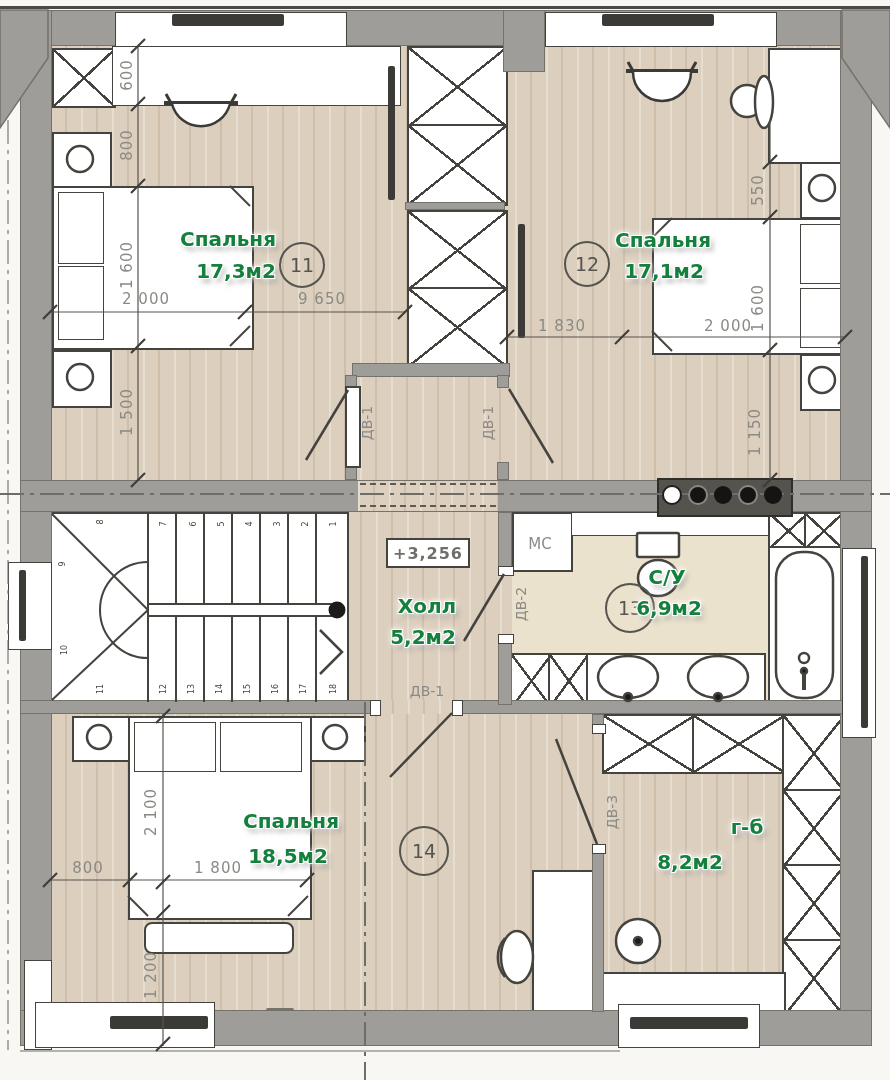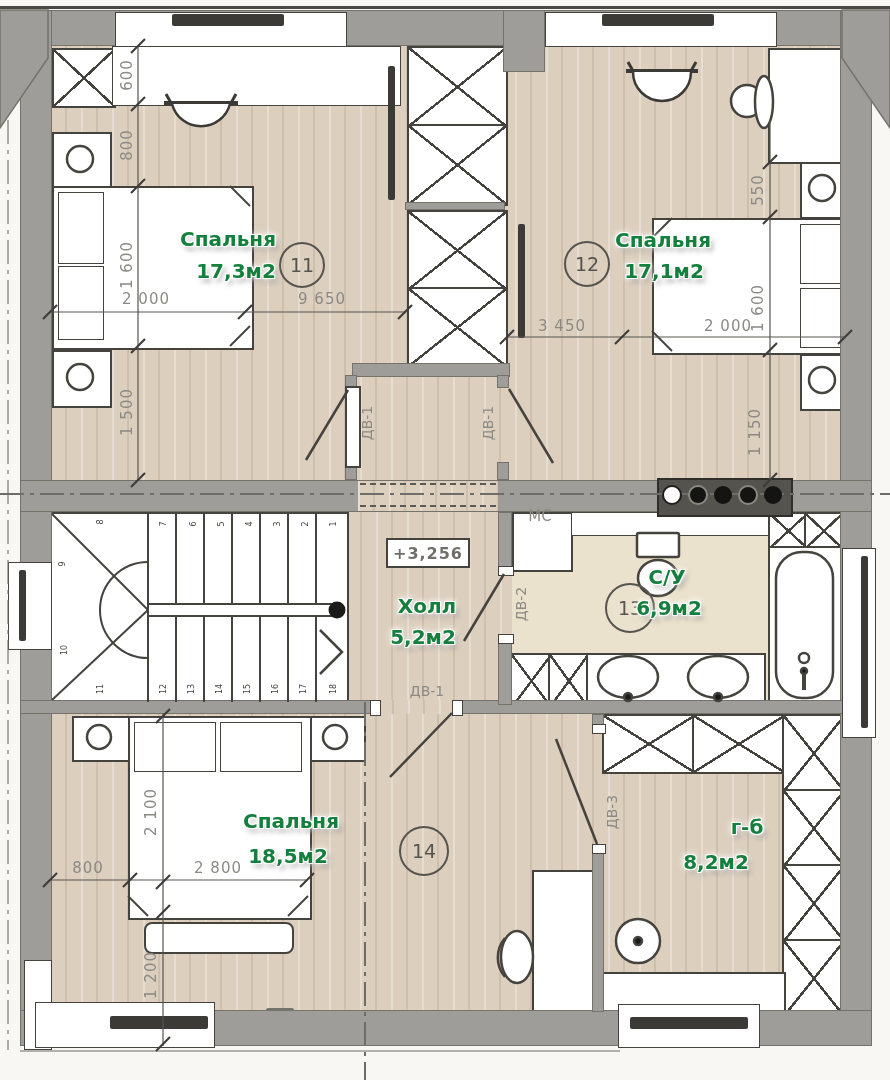--- a/index.html
+++ b/index.html
@@ -297,46 +297,46 @@
   <div class="rlabel" style="left:236px;top:271px">17,3м2</div>
   <div class="rlabel" style="left:663px;top:240px">Спальня</div>
   <div class="rlabel" style="left:664px;top:271px">17,1м2</div>
   <div class="rlabel" style="left:427px;top:606px">Холл</div>
   <div class="rlabel" style="left:423px;top:637px">5,2м2</div>
   <div class="rlabel" style="left:667px;top:577px">С/У</div>
   <div class="rlabel" style="left:669px;top:608px">6,9м2</div>
   <div class="rlabel" style="left:291px;top:821px">Спальня</div>
   <div class="rlabel" style="left:288px;top:856px">18,5м2</div>
   <div class="rlabel" style="left:747px;top:827px">г-б</div>
-  <div class="rlabel" style="left:716px;top:862px">8,2м2</div>
+  <div class="rlabel" style="left:690px;top:862px">8,2м2</div>
 
   <div class="elev" style="left:386px;top:538px;width:80px;height:26px">+3,256</div>
-  <div class="mclbl" style="left:540px;top:516px">МС</div>
+  <div class="mclbl" style="left:540px;top:544px">МС</div>
 
   <div class="doorlbl v" style="left:367px;top:423px">ДВ-1</div>
   <div class="doorlbl v" style="left:488px;top:423px">ДВ-1</div>
   <div class="doorlbl" style="left:427px;top:691px">ДВ-1</div>
   <div class="doorlbl v" style="left:521px;top:604px">ДВ-2</div>
   <div class="doorlbl v" style="left:612px;top:812px">ДВ-3</div>
 
   <div class="dim v" style="left:127px;top:75px">600</div>
   <div class="dim v" style="left:127px;top:145px">800</div>
   <div class="dim v" style="left:127px;top:265px">1 600</div>
   <div class="dim v" style="left:127px;top:412px">1 500</div>
   <div class="dim" style="left:146px;top:299px">2 000</div>
   <div class="dim" style="left:322px;top:299px">9 650</div>
-  <div class="dim" style="left:562px;top:326px">3 450</div>
+  <div class="dim" style="left:562px;top:326px">1 830</div>
   <div class="dim" style="left:728px;top:326px">2 000</div>
   <div class="dim v" style="left:758px;top:190px">550</div>
   <div class="dim v" style="left:758px;top:308px">1 600</div>
   <div class="dim v" style="left:755px;top:432px">1 150</div>
   <div class="dim v" style="left:151px;top:812px">2 100</div>
   <div class="dim v" style="left:151px;top:975px">1 200</div>
   <div class="dim" style="left:88px;top:868px">800</div>
-  <div class="dim" style="left:218px;top:868px">2 800</div>
+  <div class="dim" style="left:218px;top:868px">1 800</div>
 
   <span class="stn" style="left:333px;top:524px">1</span>
   <span class="stn" style="left:305px;top:524px">2</span>
   <span class="stn" style="left:277px;top:524px">3</span>
   <span class="stn" style="left:249px;top:524px">4</span>
   <span class="stn" style="left:221px;top:524px">5</span>
   <span class="stn" style="left:193px;top:524px">6</span>
   <span class="stn" style="left:163px;top:524px">7</span>
   <span class="stn" style="left:100px;top:522px">8</span>
   <span class="stn" style="left:62px;top:564px">9</span>

